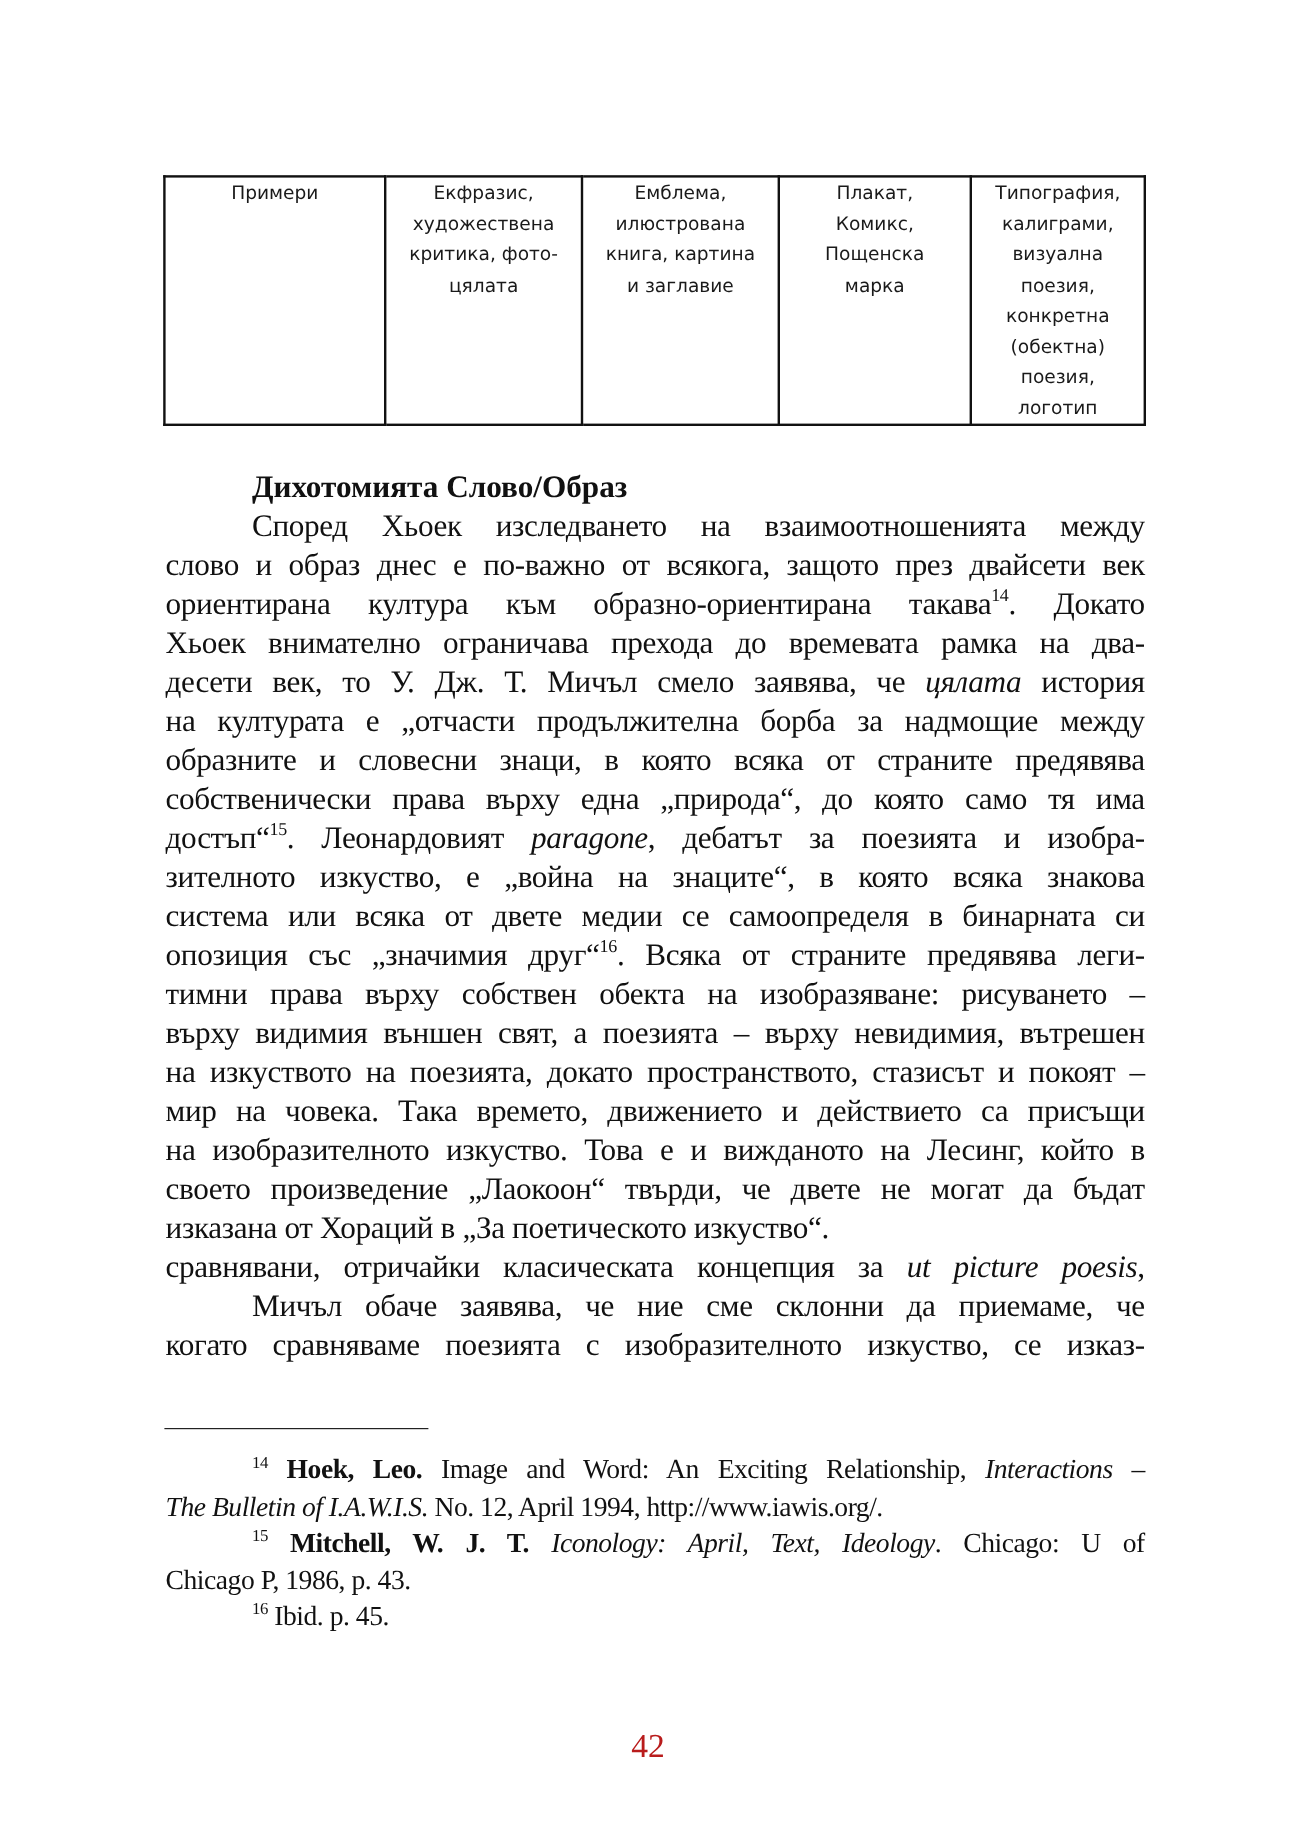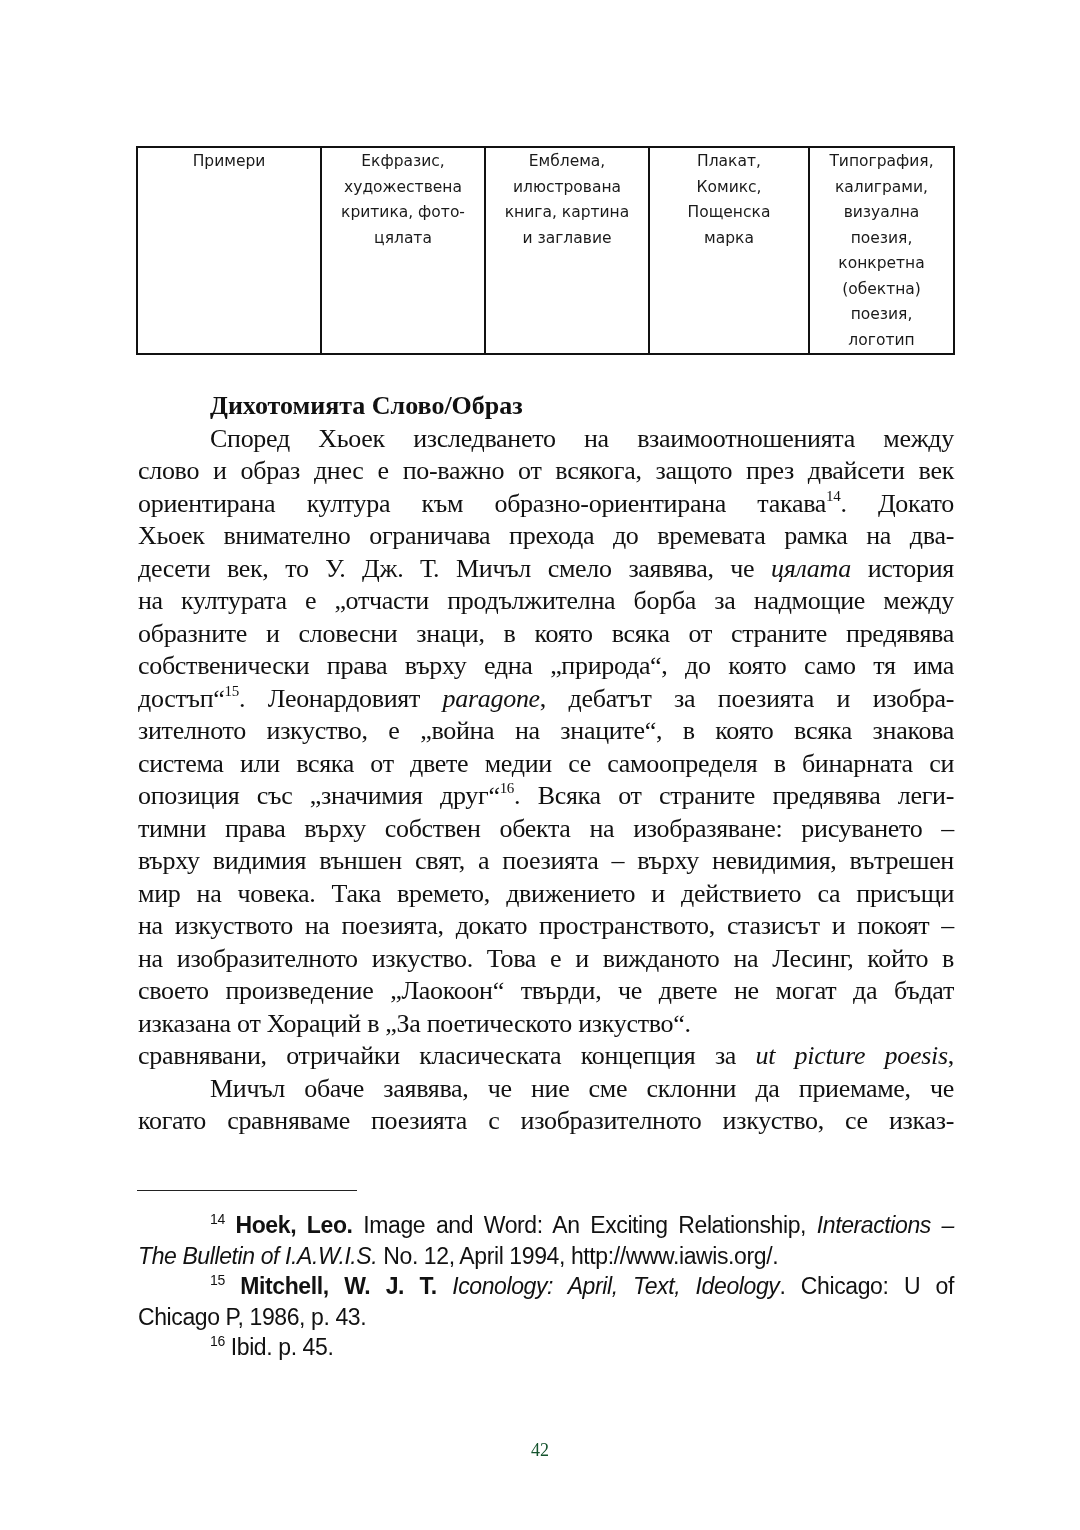--- a/index.html
+++ b/index.html
@@ -34,31 +34,31 @@
     .para-line { display: block; text-align: justify; text-align-last: justify; white-space: nowrap; letter-spacing: -0.3px; }
     .para-line.last { text-align-last: left; }
     .indent { padding-left: 72px; }
     sup { font-size: 15px; line-height: 0; vertical-align: 11px; }
     em { font-style: italic; }
 
     
     .fn-rule { position: absolute; left: 137px; top: 1190px; width: 220px; height: 0; border-top: 1.5px solid #222; }
     .footnotes {
       position: absolute; left: 138px; top: 1210px; width: 816px;
-      font-family: Liberation Sans, sans-serif; font-size: 23px; line-height: 30.5px; color: #111;
+      font-family: Liberation Serif, serif; font-size: 23px; line-height: 30.5px; color: #111;
     }
     .fn-line { display: block; white-space: nowrap; letter-spacing: -0.4px; }
     .fn-line.just { text-align: justify; text-align-last: justify; }
     .fn-indent { padding-left: 72px; }
     .fn-line sup { font-size: 14px; vertical-align: 9px; }
     b { font-weight: bold; }
 
     .page-number {
       position: absolute; left: 0; width: 1080px; top: 1440px; text-align: center;
-      font-family: "Liberation Serif", serif; font-size: 18px; color: #14532d;
+      font-family: "Liberation Serif", serif; font-size: 28px; color: #b91c1c;
     }
   </style>
 </head>
 <body>
 
 <div class="page">
 
   <table class="tbl">
     <colgroup>
         <col class="c0">
@@ -115,22 +115,22 @@
       <span class="para-line"><span>десети век, то У. Дж. Т. Мичъл смело заявява, че </span><em>цялата</em><span> история</span></span>
       <span class="para-line">на културата е „отчасти продължителна борба за надмощие между</span>
       <span class="para-line">образните и словесни знаци, в която всяка от страните предявява</span>
       <span class="para-line">собственически права върху една „природа“, до която само тя има</span>
       <span class="para-line"><span>достъп“</span><sup>15</sup><span>. Леонардовият </span><em>paragone</em><span>, дебатът за поезията и изобра-</span></span>
       <span class="para-line">зителното изкуство, е „война на знаците“, в която всяка знакова</span>
       <span class="para-line">система или всяка от двете медии се самоопределя в бинарната си</span>
       <span class="para-line"><span>опозиция със „значимия друг“</span><sup>16</sup><span>. Всяка от страните предявява леги-</span></span>
       <span class="para-line">тимни права върху собствен обекта на изобразяване: рисуването –</span>
       <span class="para-line">върху видимия външен свят, а поезията – върху невидимия, вътрешен</span>
+      <span class="para-line">на изкуството на поезията, докато пространството, стазисът и покоят –</span>
       <span class="para-line">мир на човека. Така времето, движението и действието са присъщи</span>
-      <span class="para-line">на изкуството на поезията, докато пространството, стазисът и покоят –</span>
       <span class="para-line">на изобразителното изкуство. Това е и вижданото на Лесинг, който в</span>
       <span class="para-line">своето произведение „Лаокоон“ твърди, че двете не могат да бъдат</span>
       <span class="para-line last">изказана от Хораций в „За поетическото изкуство“.</span>
       <span class="para-line"><span>сравнявани, отричайки класическата концепция за </span><em>ut picture poesis</em><span>,</span></span>
     </div>
 
     <div>
       <span class="para-line indent">Мичъл обаче заявява, че ние сме склонни да приемаме, че</span>
       <span class="para-line">когато сравняваме поезията с изобразителното изкуство, се изказ-</span>
     </div>

